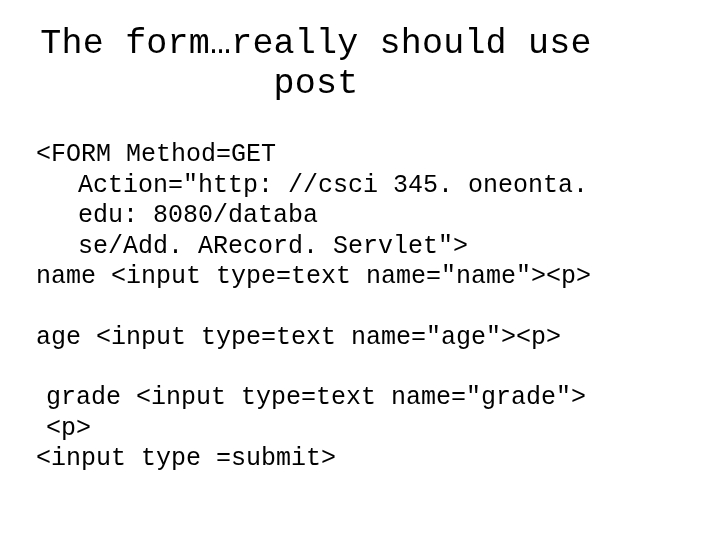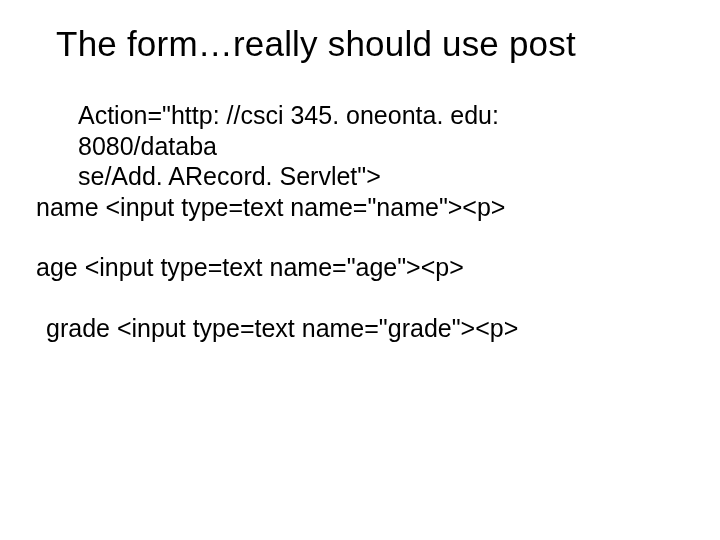--- a/index.html
+++ b/index.html
@@ -9,20 +9,21 @@
     height: 540px;
     background: #ffffff;
     font-family: Arial, Helvetica, sans-serif;
     color: #000;
   }
   .slide {
     box-sizing: border-box;
     width: 632px;
     height: 540px;
     padding: 24px 36px 0 36px;
+    font-family: Liberation Mono, monospace;
   }
   .title {
     font-size: 35px;
     font-weight: 400;
     text-align: center;
     margin: 0 0 36px 0;
     letter-spacing: 0.2px;
   }
   .body {
     font-size: 25px;
@@ -41,21 +42,23 @@
     padding-left: 10px;
   }
 </style>
 </head>
 <body>
 
 <div class="slide">
   <h1 class="title">The form…really should use post</h1>
 
   <div class="body">
+    <p>&lt;FORM Method=GET</p>
     <p class="indent">Action="http: //csci 345. oneonta. edu: 8080/databa</p>
     <p class="indent">se/Add. ARecord. Servlet"&gt;</p>
     <p>name &lt;input type=text name="name"&gt;&lt;p&gt;</p>
     <div class="spacer"></div>
     <p>age &lt;input type=text name="age"&gt;&lt;p&gt;</p>
     <div class="spacer"></div>
     <p class="small-indent">grade &lt;input type=text name="grade"&gt;&lt;p&gt;</p>
+    <p>&lt;input type =submit&gt;</p>
   </div>
 </div>
 
 </body></html>

